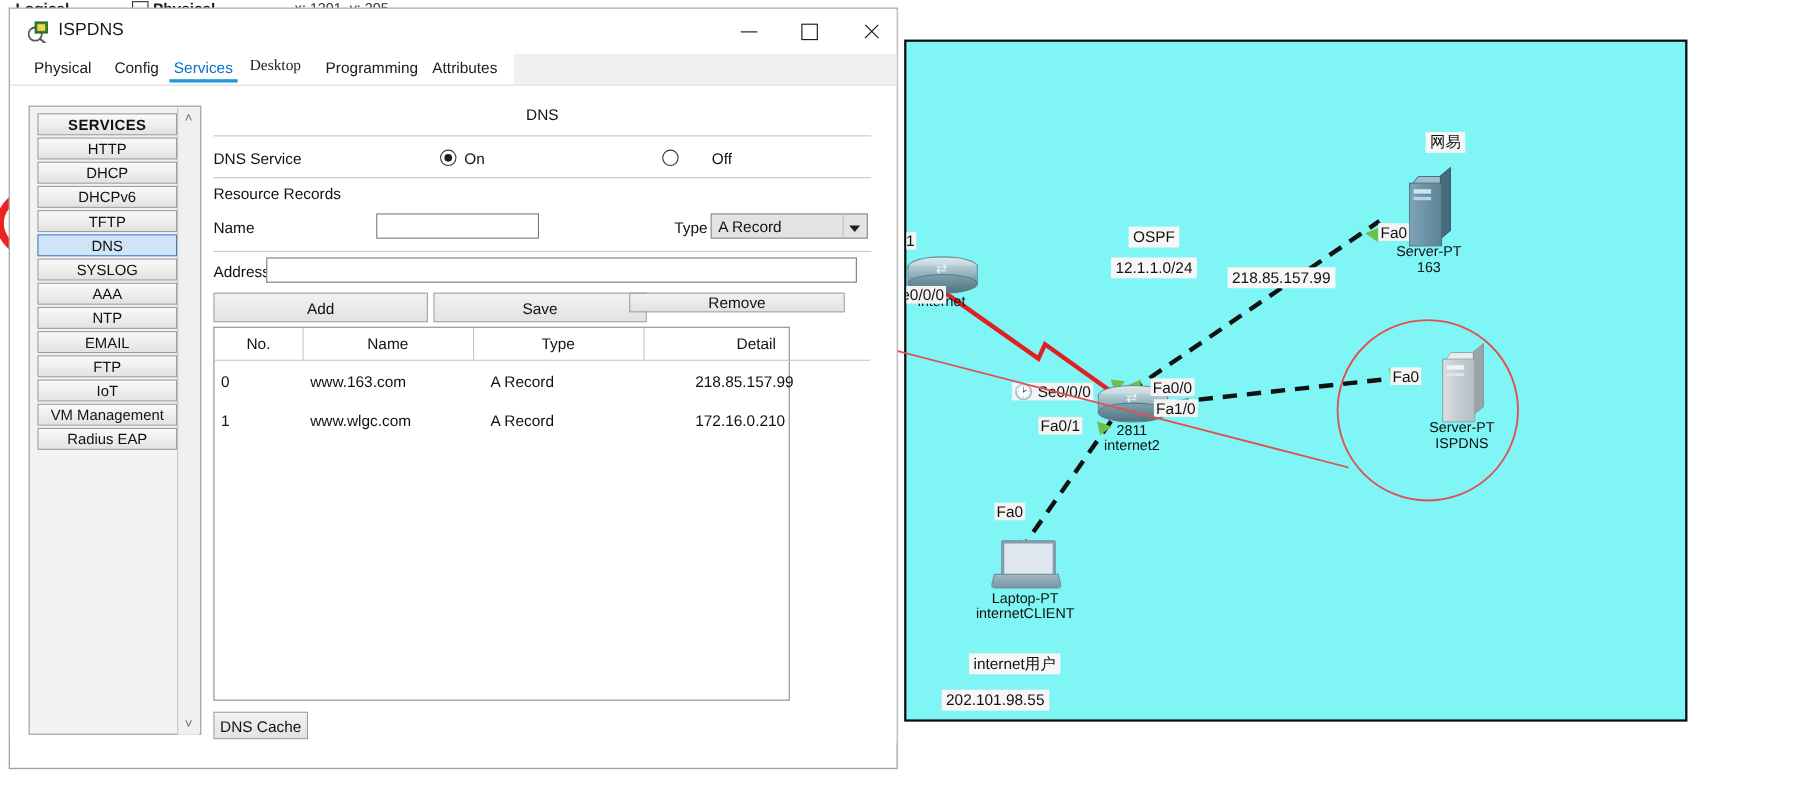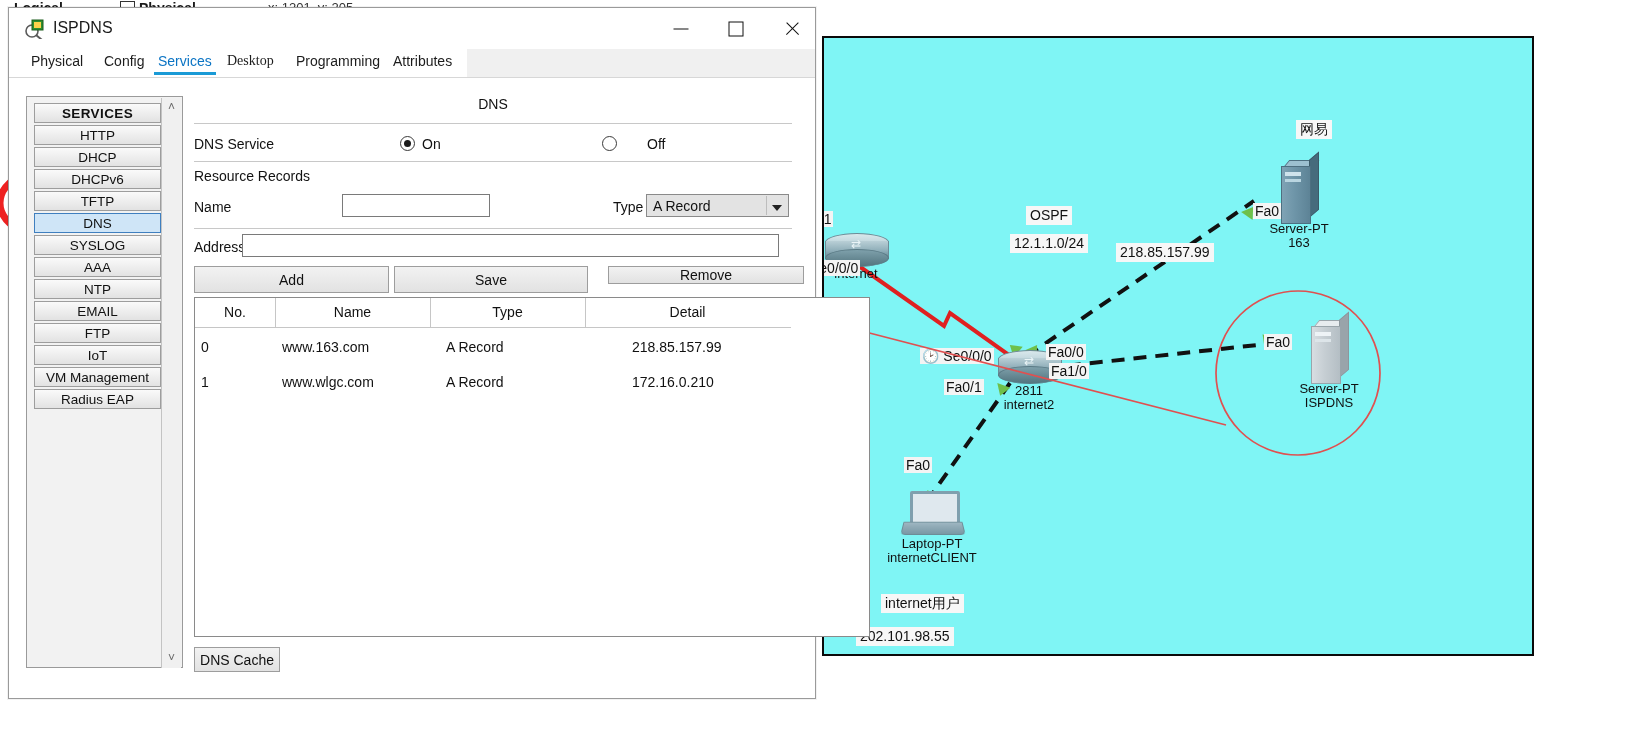--- a/index.html
+++ b/index.html
@@ -134,21 +134,21 @@
      font-size:14px;color:#111;padding:2px 4px;}
   .select .cv{position:absolute;left:6px;top:3px;}
   .select .arrowbox{position:absolute;right:1px;top:1px;bottom:1px;width:20px;background:#e3e3e3;border-left:1px solid #bdbdbd;}
   .select .arrowbox:after{content:"";position:absolute;left:5px;top:9px;border-left:5px solid transparent;
      border-right:5px solid transparent;border-top:6px solid #222;}
   .btn3d{position:absolute;background:linear-gradient(180deg,#f2f2f2 0%,#e2e2e2 100%);
      border:1px solid #9d9d9d;box-sizing:border-box;font-size:14px;color:#111;
      display:flex;align-items:center;justify-content:center;}
 
   
-  #tbl{position:absolute;left:0;top:277px;width:676px;height:341px;
+  #tbl{position:absolute;left:0;top:277px;width:524px;height:341px;
      background:#ffffff;border:1px solid #8a8a8a;box-sizing:border-box;}
   #tbl .hdrrow{position:absolute;left:0;top:0;width:596px;height:29px;border-bottom:1px solid #c6c6c6;}
   #tbl .hcell{position:absolute;top:6px;font-size:14px;color:#111;text-align:center;}
   #tbl .vline{position:absolute;top:0;width:1px;height:29px;background:#c6c6c6;}
   .trow{position:absolute;left:0;width:596px;height:35px;}
   .tcell{position:absolute;top:8px;font-size:14px;color:#111;white-space:nowrap;}
 
   #dnscache{left:0;top:629px;width:86px;height:25px;}
 
   #statusbar{position:absolute;left:0;bottom:0;width:806px;height:24px;background:#f0f0f0;border-top:1px solid #d4d4d4;}
@@ -371,21 +371,21 @@
         <span class="arrowbox"></span>
       </div>
 
       <div class="hr" style="left:0;top:132px;width:598px;"></div>
 
       <span class="lbl" style="left:0;top:143px;">Address</span>
       <input class="tinput" style="left: 48px; top: 138px; width: 537px; height: 23px;" value="">
 
       <div class="btn3d" style="left:0;top:170px;width:195px;height:27px;">Add</div>
       <div class="btn3d" style="left:200px;top:170px;width:194px;height:27px;">Save</div>
-      <div class="btn3d" style="left:414px;top:170px;width:196px;height:18px;">Remove</div>
+      <div class="btn3d" style="left:378px;top:170px;width:196px;height:18px;">Remove</div>
 
       <div id="tbl" style="top:201px;height:340px;">
         <div class="hdrrow">
           <span class="hcell" style="left:0;width:80px;">No.</span>
           <span class="hcell" style="left:80px;width:155px;">Name</span>
           <span class="hcell" style="left:235px;width:155px;">Type</span>
           <span class="hcell" style="left:390px;width:205px;">Detail</span>
           <span class="vline" style="left:80px;"></span>
           <span class="vline" style="left:235px;"></span>
           <span class="vline" style="left:390px;"></span>

